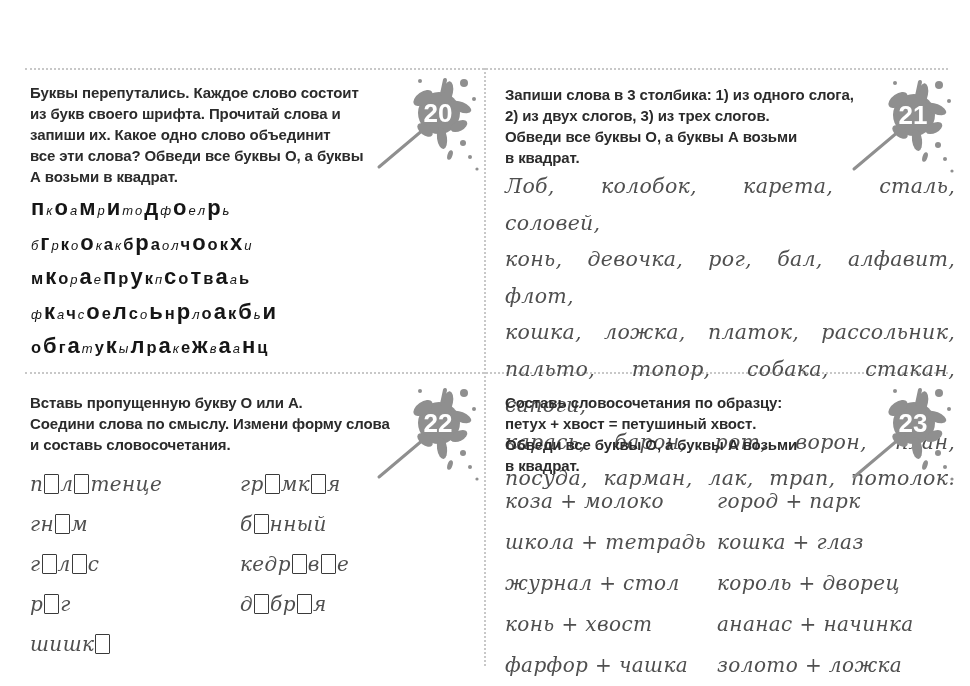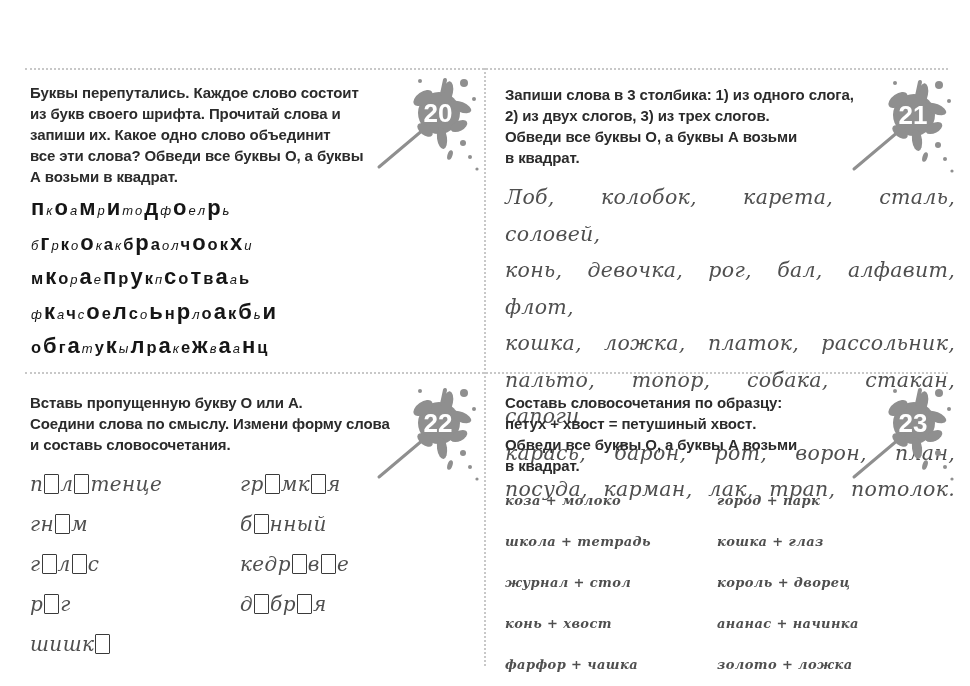--- a/index.html
+++ b/index.html
@@ -23,32 +23,32 @@
   .splat-holder svg{width:120px;height:120px;}
   
   .letters{margin-top:4px;text-align:left;}
   .letters .lline{height:34.5px;line-height:34px;white-space:nowrap;}
   .letters span{margin:0 1px;color:#161616;}
   .Lb{font-weight:700;font-size:22px;}
   .Lm{font-weight:700;font-size:16.5px;}
   .Li{font-style:italic;font-weight:400;font-size:13px;}
   
   .cursive{font-family:"DejaVu Serif",serif;font-style:italic;color:var(--script,#4f4f4f);}
-  .cursive-lines{margin-top:11px;}
+  .cursive-lines{}
   .cursive-lines .cline{font-size:20.5px;line-height:36.5px;text-align:justify;text-align-last:justify;
                         word-spacing:5px;letter-spacing:0.3px;}
   
   .two-col{display:grid;margin-top:12px;}
   .fill{grid-template-columns:210px auto;grid-auto-rows:40px;}
   .fill .fword{font-size:20px;line-height:34px;letter-spacing:0.4px;}
   .sq{display:inline-block;width:13px;height:18px;border:1.6px solid #3a3a3a;border-radius:1px;
       vertical-align:-3px;margin:0 1px;background:#fff;}
   
   .pairs{grid-template-columns:212px auto;grid-auto-rows:41px;margin-top:7px;}
-  .pairs .pair{font-size:13px;line-height:36px;letter-spacing:0.4px;font-weight:bold;}
+  .pairs .pair{font-size:20px;line-height:36px;letter-spacing:0.4px;}
 </style>
 </head>
 <body>
 
 <div class="page" style="--splat: #8f8f8f; --cut: #c8c8c8; --ink: #2b2b2b; --script: #4f4f4f;">
 
   <div class="cut cut-top"></div>
   <div class="cut cut-mid"></div>
   <div class="cut cut-vert"></div>
 

